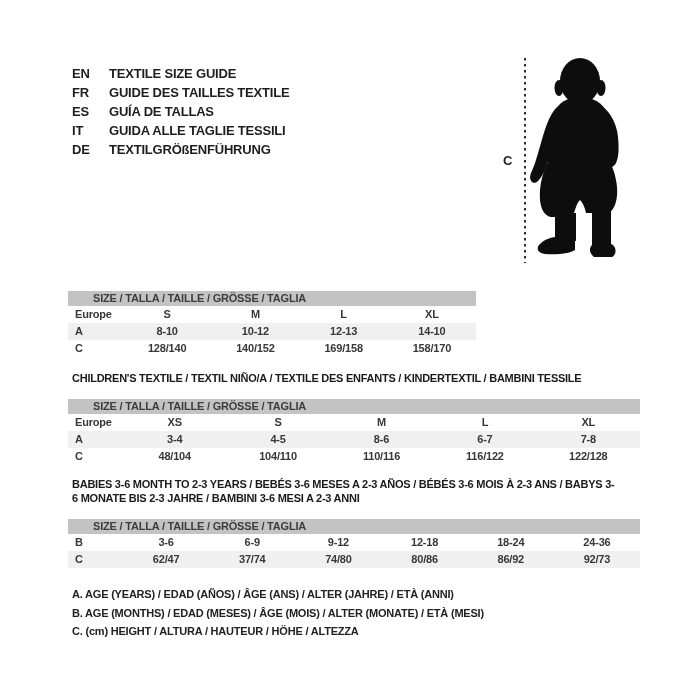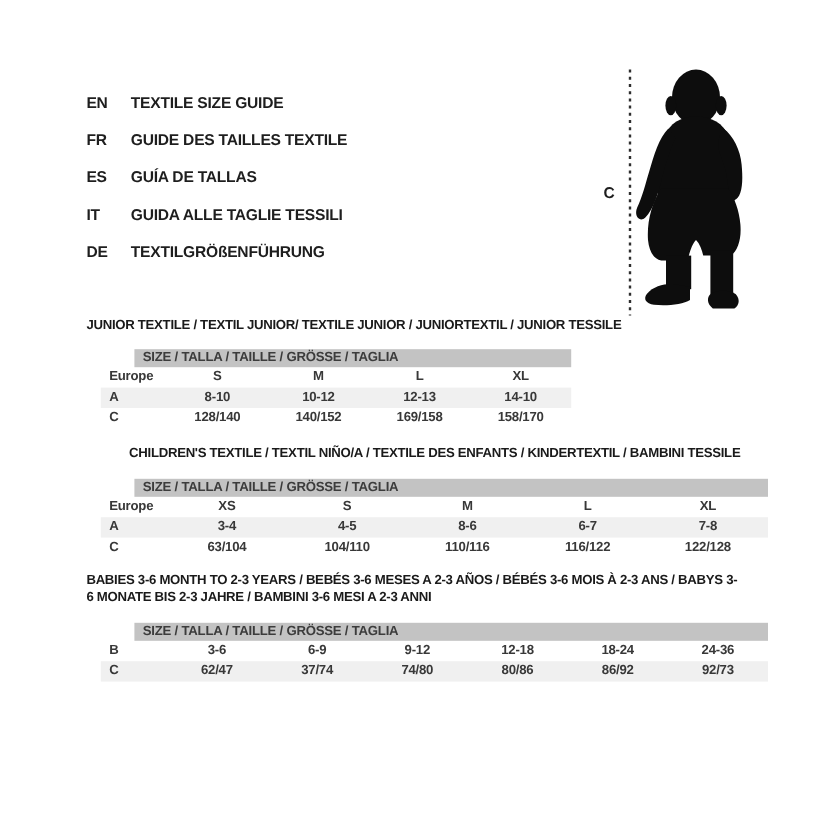--- a/index.html
+++ b/index.html
@@ -24,21 +24,20 @@
     top: 64px;
   }
   .lang-row {
     display: flex;
     height: 19px;
     align-items: center;
     font-size: 13px;
     font-weight: bold;
     letter-spacing: -0.2px;
     color: #1e1e1e;
-    margin-top: 12px;
   }
   .lang-code { width: 37px; }
   .lang-label { white-space: nowrap; }
 
   
   .figure-wrap {
     position: absolute;
     left: 495px;
     top: 45px;
     width: 175px;
@@ -59,50 +58,48 @@
     position: absolute;
     left: 72px;
     font-size: 11px;
     font-weight: bold;
     letter-spacing: -0.25px;
     line-height: 14px;
     color: #1a1a1a;
     width: 545px;
   }
   .heading-junior   { top: 264px; }
-  .heading-children { top: 371px; text-align: right; }
+  .heading-children { top: 371px; }
   .heading-babies   { top: 477px; }
 
   
   .size-table {
     position: absolute;
     left: 68px;
     font-size: 11px;
     font-weight: bold;
     letter-spacing: -0.2px;
   }
   .table-junior   { top: 291px; width: 408px; }
   .table-children { top: 399px; width: 572px; }
   .table-babies   { top: 519px; width: 572px; }
 
   .size-table .thead {
     background: var(--table-header-bg, #c3c3c3);
     height: 15px;
     line-height: 15px;
-    padding-left: 7px;
+    padding-left: 25px;
     color: #3c3c3c;
     box-sizing: border-box;
-    margin-left: 44px;
   }
   .size-table .trow {
     display: grid;
     height: 17px;
     line-height: 17px;
     color: #383838;
-    margin-left: 16px;
   }
   .size-table .trow.alt { background: var(--row-alt-bg, #f0f0f0); }
   .size-table .rlabel { padding-left: 7px; text-align: left; }
   .size-table .cell { text-align: center; }
 
   
   .footnotes {
     position: absolute;
     left: 72px;
     top: 588px;
@@ -168,21 +165,20 @@
         <rect x="97" y="164" width="19" height="36"></rect>
 
         <path d="M97,200 C103,196 112,196 118,200 C122,204 121,210 117,212 L99,212 C94,208 94,203 97,200 Z"></path>
       </g>
 
       <line x1="30" y1="13" x2="30" y2="218" stroke="#2e2e2e" stroke-width="2" stroke-dasharray="2.5,3.5"></line>
     </svg>
   </div>
   <span class="figure-c-label">C</span>
 
-  <div class="section-heading heading-junior">JUNIOR TEXTILE / TEXTIL JUNIOR/ TEXTILE JUNIOR / JUNIORTEXTIL / JUNIOR TESSILE</div>
   <div class="section-heading heading-children">CHILDREN'S TEXTILE / TEXTIL NIÑO/A / TEXTILE DES ENFANTS / KINDERTEXTIL / BAMBINI TESSILE</div>
   <div class="section-heading heading-babies">BABIES 3-6 MONTH TO 2-3 YEARS / BEBÉS 3-6 MESES A 2-3 AÑOS / BÉBÉS 3-6 MOIS À 2-3 ANS / BABYS 3-6 MONATE BIS 2-3 JAHRE / BAMBINI 3-6 MESI A 2-3 ANNI</div>
 
   <div class="size-table table-junior">
       <div class="thead">SIZE / TALLA / TAILLE / GRÖSSE / TAGLIA</div>
       <div class="trow" style="grid-template-columns: 55px repeat(4, 1fr);">
         <div class="rlabel">Europe</div>
         <div class="cell">S</div>
         <div class="cell">M</div>
         <div class="cell">L</div>
@@ -216,21 +212,21 @@
       <div class="trow alt" style="grid-template-columns: 55px repeat(5, 1fr);">
         <div class="rlabel">A</div>
         <div class="cell">3-4</div>
         <div class="cell">4-5</div>
         <div class="cell">8-6</div>
         <div class="cell">6-7</div>
         <div class="cell">7-8</div>
       </div>
       <div class="trow" style="grid-template-columns: 55px repeat(5, 1fr);">
         <div class="rlabel">C</div>
-        <div class="cell">63/104</div>
+        <div class="cell">48/104</div>
         <div class="cell">104/110</div>
         <div class="cell">110/116</div>
         <div class="cell">116/122</div>
         <div class="cell">122/128</div>
       </div>
     </div>
   <div class="size-table table-babies">
       <div class="thead">SIZE / TALLA / TAILLE / GRÖSSE / TAGLIA</div>
       <div class="trow" style="grid-template-columns: 55px repeat(6, 1fr);">
         <div class="rlabel">B</div>
@@ -245,14 +241,19 @@
         <div class="rlabel">C</div>
         <div class="cell">62/47</div>
         <div class="cell">37/74</div>
         <div class="cell">74/80</div>
         <div class="cell">80/86</div>
         <div class="cell">86/92</div>
         <div class="cell">92/73</div>
       </div>
     </div>
 
+  <div class="footnotes">
+      <div class="fnote">A. AGE (YEARS) / EDAD (AÑOS) / ÂGE (ANS) / ALTER (JAHRE) / ETÀ (ANNI)</div>
+      <div class="fnote">B. AGE (MONTHS) / EDAD (MESES) / ÂGE (MOIS) / ALTER (MONATE) / ETÀ (MESI)</div>
+      <div class="fnote">C. (cm) HEIGHT / ALTURA / HAUTEUR / HÖHE / ALTEZZA</div>
+    </div>
 
 </div>
 
 </body></html>

